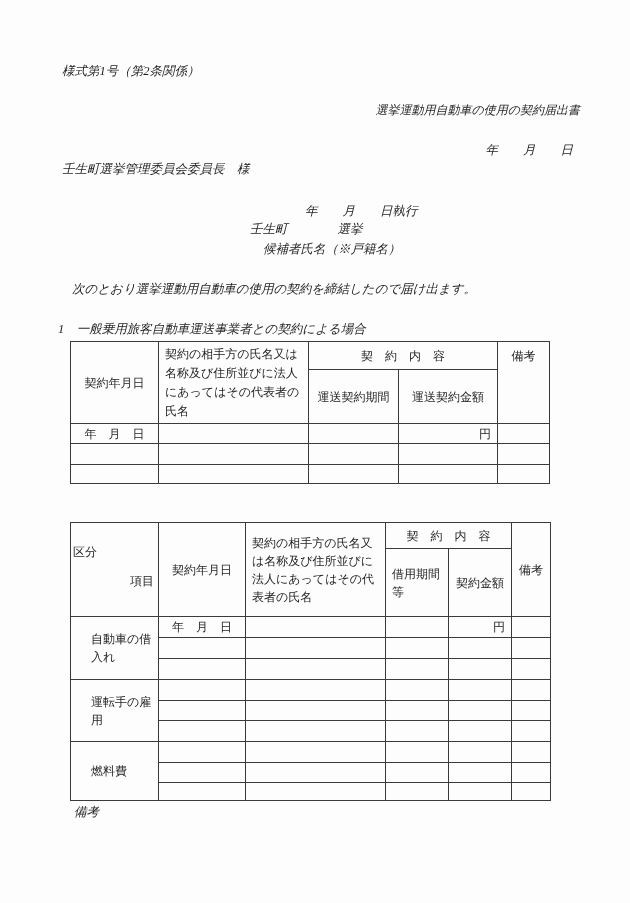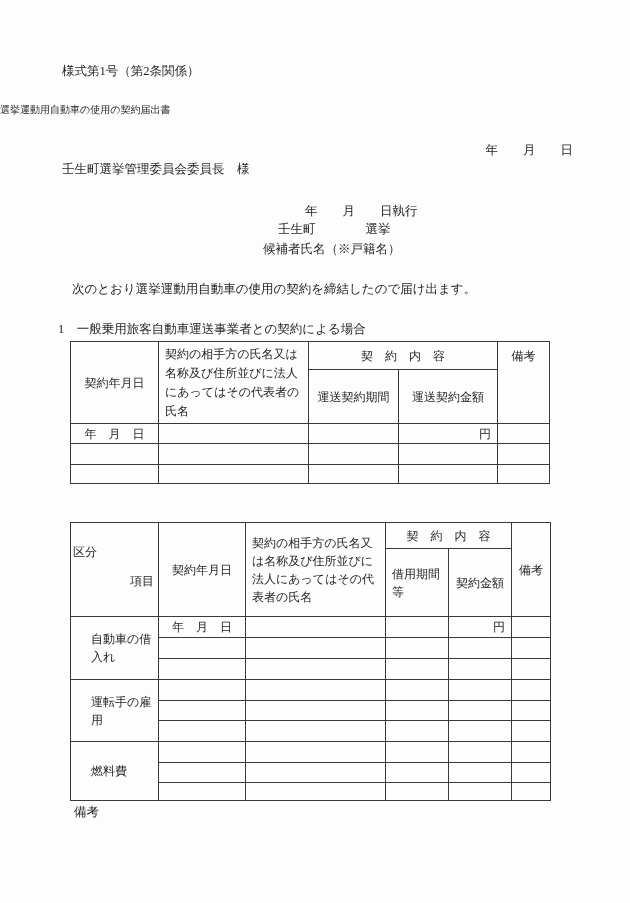--- a/index.html
+++ b/index.html
@@ -6,27 +6,27 @@
   .page{
     position:relative;
     width:630px;height:903px;
     background:#fdfdfd;
     font-family:"Liberation Serif","DejaVu Serif",serif;
     color:#1f1f1f;
     font-size:12.5px;
     overflow:hidden;
     margin:0 auto;
   }
-  .line{position:absolute;white-space:pre;line-height:14px;}
+  .line{position:absolute;white-space:pre;line-height:14px;font-style:italic;}
   .form-number{left:62px;top:64px;}
-  .title{left:0;top:103px;width:580px;text-align:left;font-size:10px;}
+  .title{left:0;top:103px;width:580px;text-align:right;font-size:12px;}
   .date-right{left:0;top:143px;width:573px;text-align:right;}
   .addressee{left:62px;top:162px;}
   .exec-date{left:305px;top:204px;}
-  .election-name{left:278px;top:222px;}
+  .election-name{left:250px;top:222px;}
   .candidate{left:263px;top:242px;}
   .declaration{left:72px;top:282px;}
   .t1-heading{left:58px;top:322px;}
   .t2-heading{left:58px;top:506px;}
   .notes-heading{left:74px;top:805px;}
   .note-1{left:86px;top:827px;}
 
   table{
     position:absolute;
     border-collapse:collapse;

